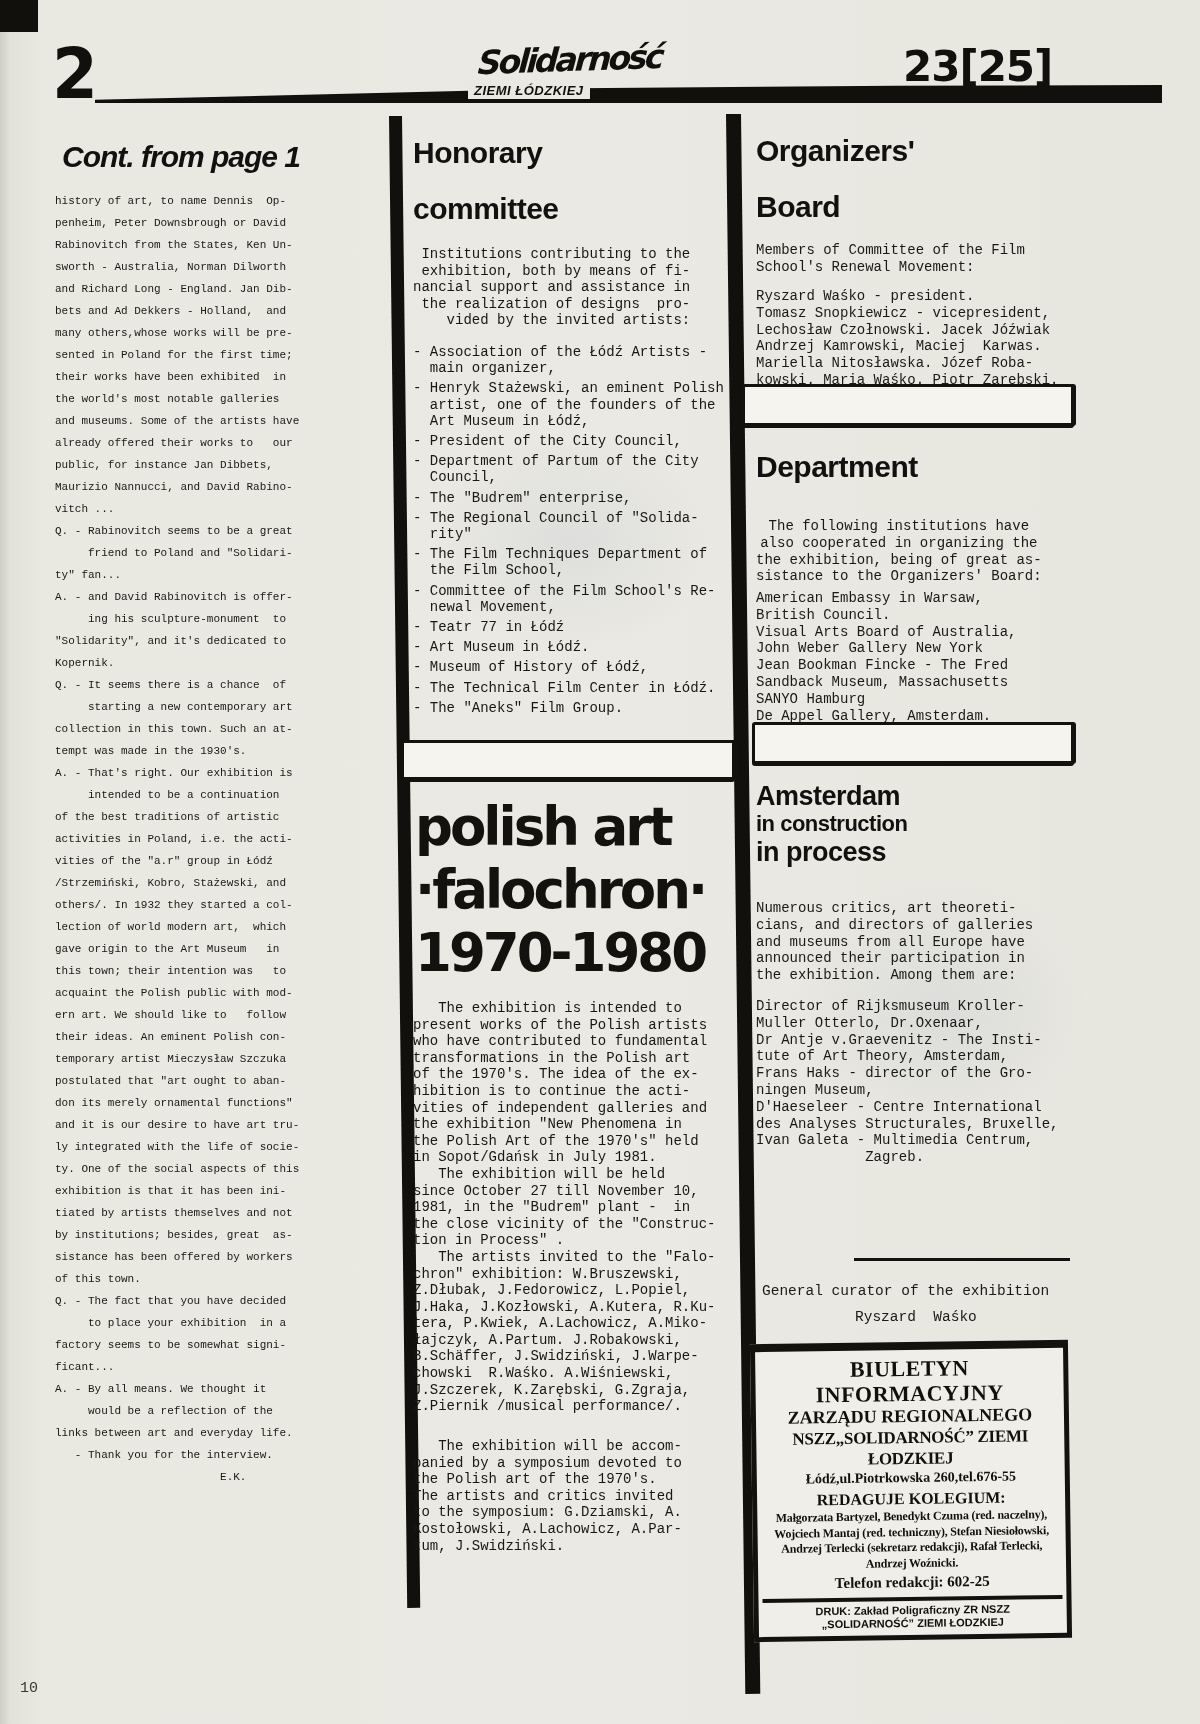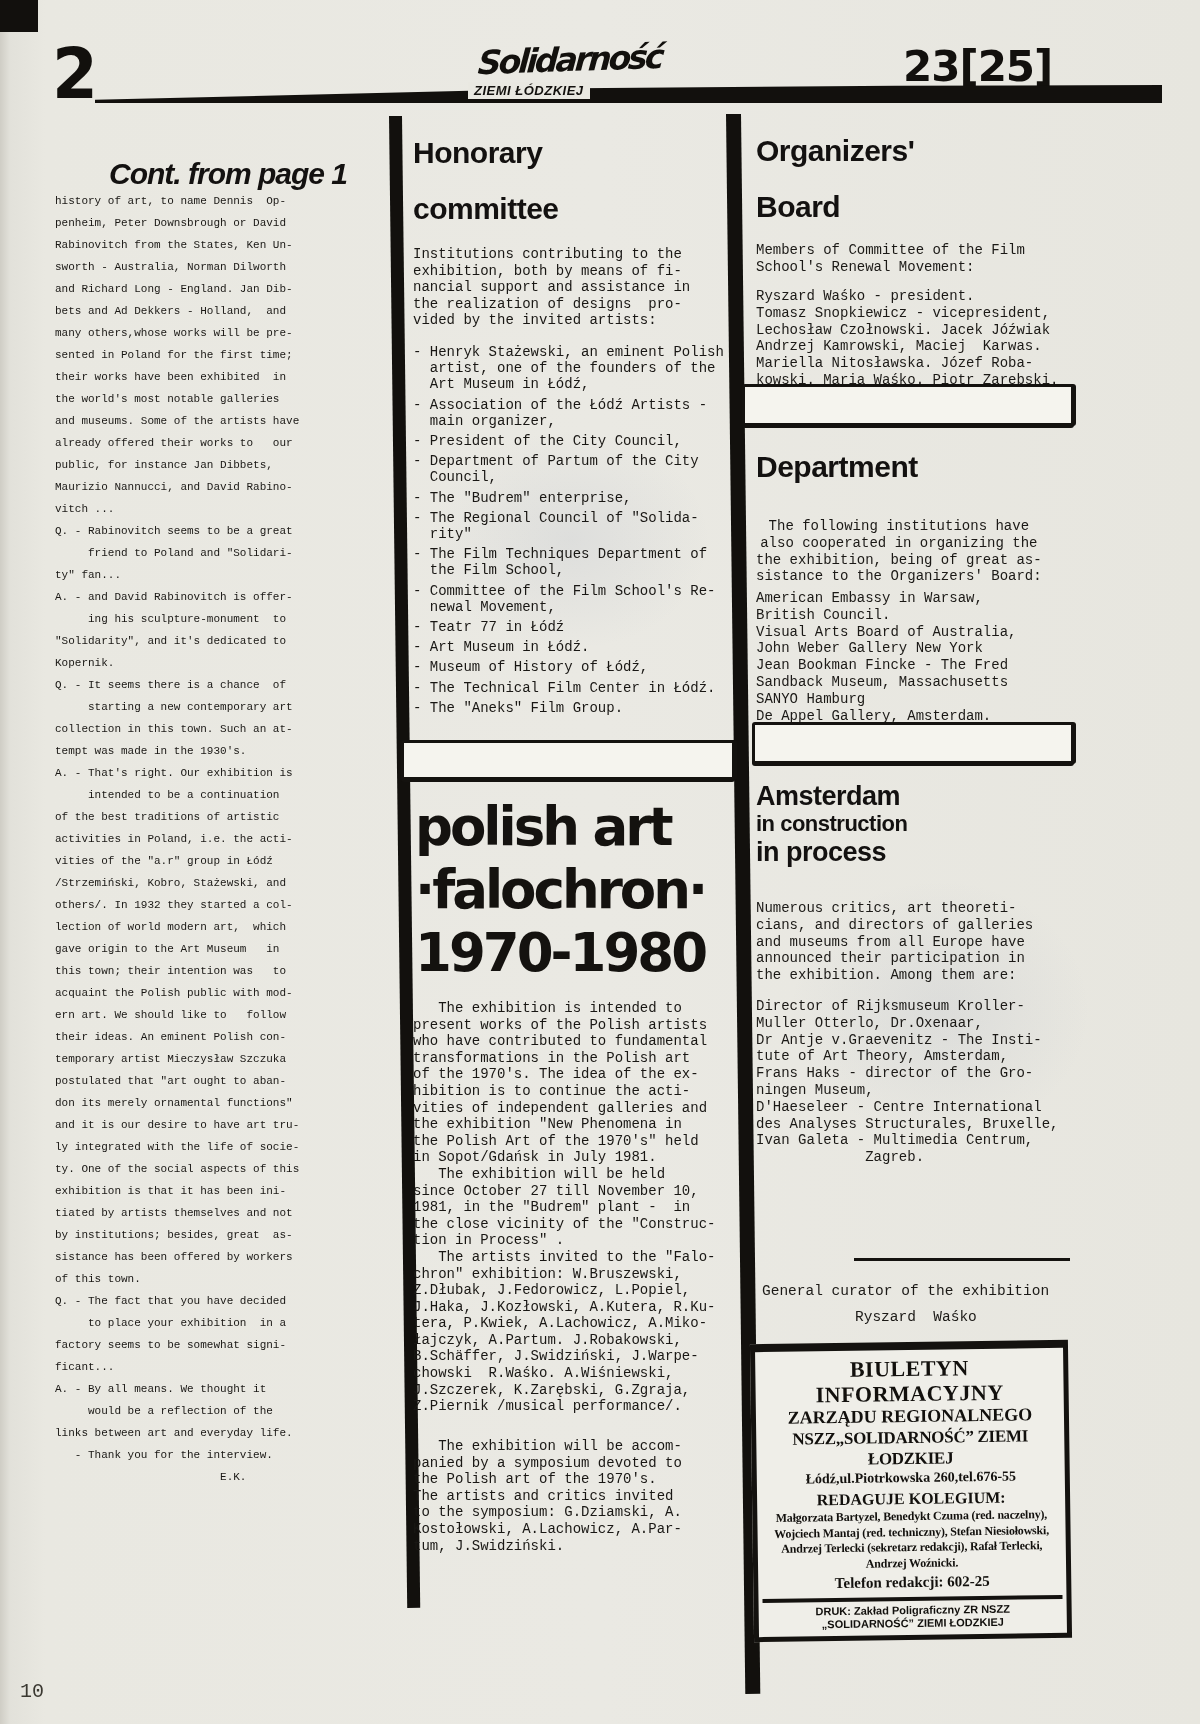--- a/index.html
+++ b/index.html
@@ -21,22 +21,22 @@
       clip-path:polygon(0 82%,45% 18%,75% 4%,100% 0,100% 100%,0 100%);}
   .logo-sub{position:absolute;left:468px;top:82px;font-size:13px;font-weight:bold;font-style:italic;
       background:#e9e8e1;padding:1px 6px;letter-spacing:0.5px;color:#12100d;z-index:3;}
   
   .vbar{position:absolute;background:#12100d;transform-origin:top center;transform:rotate(-0.7deg);}
   .vbar1{left:389px;top:116px;width:13px;height:1492px;}
   .vbar2{left:726px;top:114px;width:15px;height:1580px;}
   
   .h-sans{font-family:"Liberation Sans",sans-serif;font-weight:bold;color:#131110;
       font-size:30px;letter-spacing:-0.5px;line-height:30px;}
-  .lc-heading{left:62px;top:157px;font-style:italic;font-size:30px;font-weight:bold;
-      letter-spacing:-1px;font-family:"Liberation Sans",sans-serif;color:#131110;margin-left:47px;}
+  .lc-heading{left:62px;top:140px;font-style:italic;font-size:30px;font-weight:bold;
+      letter-spacing:-1px;font-family:"Liberation Sans",sans-serif;color:#131110;}
   
   .lc-body{left:55px;top:190px;font-size:11px;line-height:22px;color:#191714;}
   .mc-body{font-size:14px;line-height:16.6px;color:#191714;}
   .mc-list .li{margin-bottom:4px;font-family:"Liberation Mono",monospace;white-space:pre;
       font-size:14px;line-height:16.2px;color:#191714;}
   .censor-box{position:absolute;background:#f5f4ee;border:3px solid #14120f;border-radius:3px;
       box-shadow:0 2px 0 #14120f,2px 0 0 #14120f;}
   .logo-line{font-family:"DejaVu Sans",sans-serif;font-weight:bold;font-size:53px;
       line-height:63px;letter-spacing:-3px;color:#14120f;white-space:nowrap;}
   .rc-faint{color:#474239;}
@@ -48,21 +48,21 @@
   .imp-title{font-size:22px;font-weight:bold;letter-spacing:0.5px;line-height:25px;}
   .imp-l2{font-size:18px;font-weight:bold;line-height:21px;}
   .imp-l3{font-size:17px;font-weight:bold;letter-spacing:-0.3px;line-height:21px;}
   .imp-addr{font-size:14px;font-weight:bold;line-height:18px;}
   .imp-koleg{font-size:16px;font-weight:bold;line-height:20px;margin-top:2px;}
   .imp-ed{font-size:12px;font-weight:bold;line-height:15.5px;letter-spacing:-0.2px;}
   .imp-phone{font-size:15px;font-weight:bold;line-height:19px;margin-top:2px;}
   .imp-druk{border-top:4px solid #14120f;margin-top:5px;padding:3px 0 5px 0;
       font-family:"Liberation Sans",sans-serif;font-weight:bold;font-size:11px;line-height:13px;}
   .bottom-pageno{position:absolute;left:20px;top:1680px;font-family:"Liberation Mono",monospace;
-      font-size:20px;color:#3a3831;}
+      font-size:15px;color:#3a3831;}
   .bleed{position:absolute;pointer-events:none;border-radius:40%;
       background:radial-gradient(closest-side,rgba(110,125,160,0.10),rgba(110,125,160,0));}
 </style>
 </head>
 <body>
 
 <div class="page">
 
   <div class="corner-mark"></div>
   <div class="bleed" style="left:430px;top:430px;width:280px;height:220px;"></div>
@@ -135,31 +135,31 @@
 factory seems to be somewhat signi-
 ficant...
 A. - By all means. We thought it
      would be a reflection of the
 links between art and everyday life.
    - Thank you for the interview.
                          E.K.</pre>
 
   <div class="abs h-sans" style="left:413px;top:138px;">Honorary</div>
   <div class="abs h-sans" style="left:413px;top:194px;">committee</div>
-  <pre class="abs mono mc-body" style="left:413px;top:246px;">Institutions contributing to the
+  <pre class="abs mono mc-body" style="left:413px;top:246px;text-align:right;">Institutions contributing to the
 exhibition, both by means of fi-
 nancial support and assistance in
 the realization of designs  pro-
 vided by the invited artists:</pre>
   <div class="abs mc-list" style="left:413px;top:344px;width:320px;">
+      <div class="li">- Association of the Łódź Artists -
+  main organizer,</div>
       <div class="li">- Henryk Stażewski, an eminent Polish
   artist, one of the founders of the
   Art Museum in Łódź,</div>
-      <div class="li">- Association of the Łódź Artists -
-  main organizer,</div>
       <div class="li">- President of the City Council,</div>
       <div class="li">- Department of Partum of the City
   Council,</div>
       <div class="li">- The "Budrem" enterprise,</div>
       <div class="li">- The Regional Council of "Solida-
   rity"</div>
       <div class="li">- The Film Techniques Department of
   the Film School,</div>
       <div class="li">- Committee of the Film School's Re-
   newal Movement,</div>

